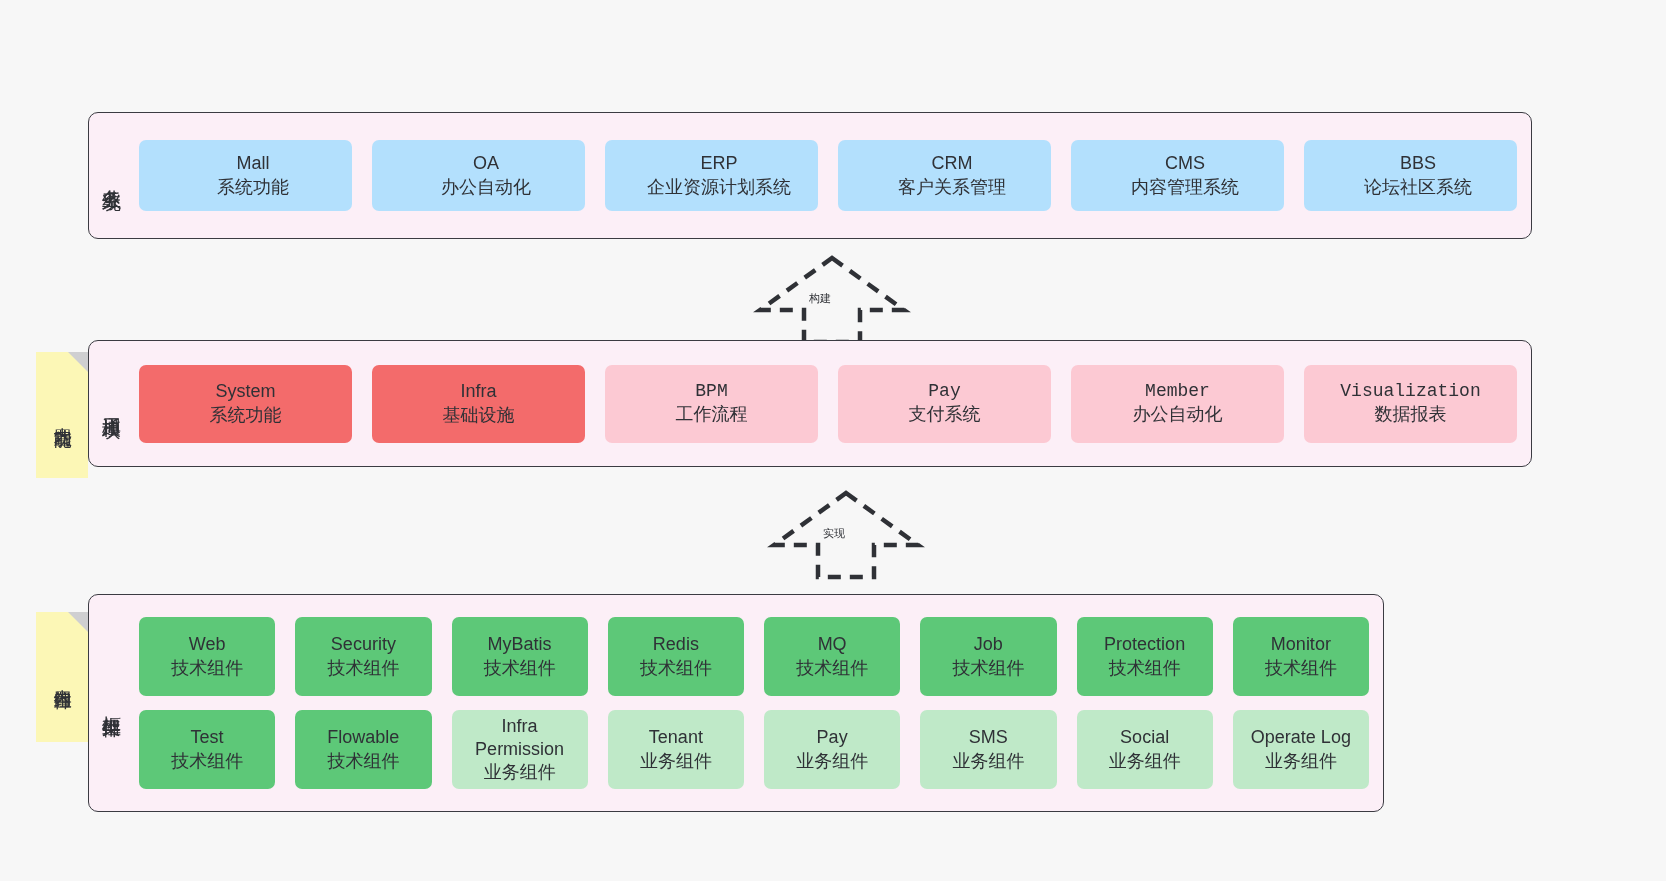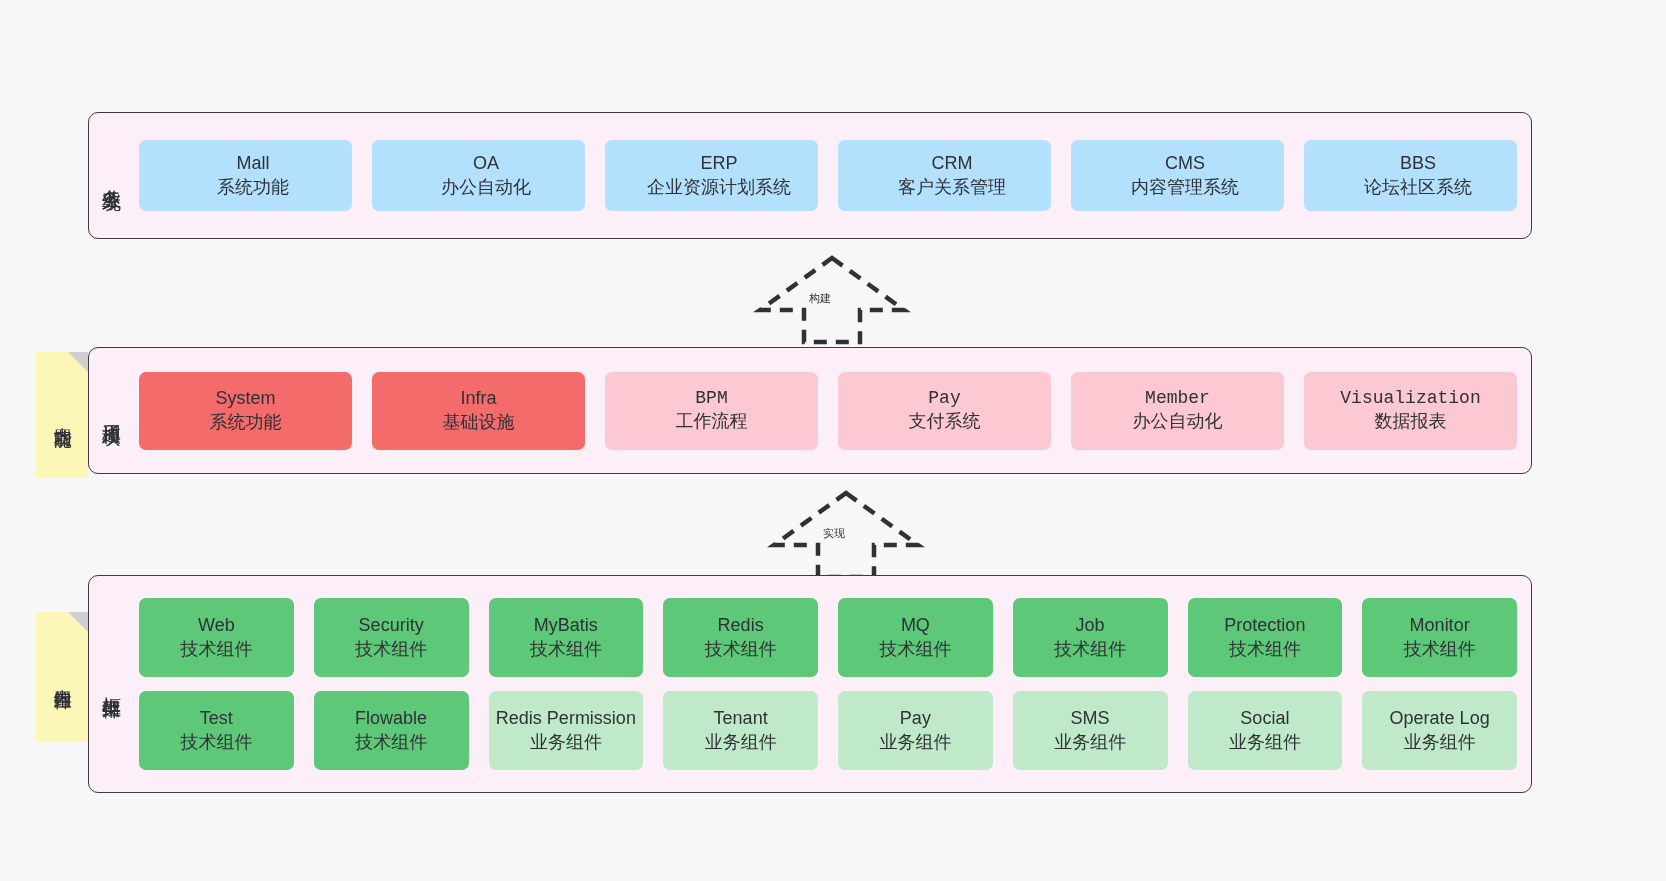--- a/index.html
+++ b/index.html
@@ -83,24 +83,24 @@
   .c-blue        { background: #b3e0fd; }
   .c-red         { background: #f36b6b; }
   .c-pink        { background: #fcc9d3; font-family: Liberation Mono, monospace; }
   .c-green       { background: #5dc878; }
   .c-lightgreen  { background: #bfe9c8; }
 
   
   #layer-business { left: 88px;  top: 112px; width: 1444px; height: 127px; }
   #layer-business .card { height: 71px; padding-left: 21px; }
 
-  #layer-modules  { left: 88px;  top: 347px; width: 1444px; height: 127px; }
+  #layer-modules  { left: 88px;  top: 340px; width: 1444px; height: 127px; }
   #layer-modules .card { height: 78px; }
 
-  #layer-framework{ left: 88px;  top: 575px; width: 1444px; height: 218px; }
+  #layer-framework{ left: 88px;  top: 594px; width: 1296px; height: 218px; }
   #layer-framework .card { height: 79px; }
 
   
   .note {
     position: absolute;
     width: 52px;
     background: #fcf7b6;
     box-sizing: border-box;
     display: flex;
     align-items: center;
@@ -268,21 +268,21 @@
         <div class="card-row">
           <div class="card c-green">
             <span class="en">Test</span>
             <span class="cn">技术组件</span>
           </div>
           <div class="card c-green">
             <span class="en">Flowable</span>
             <span class="cn">技术组件</span>
           </div>
           <div class="card c-lightgreen">
-            <span class="en">Redis Permission</span>
+            <span class="en">Infra Permission</span>
             <span class="cn">业务组件</span>
           </div>
           <div class="card c-lightgreen">
             <span class="en">Tenant</span>
             <span class="cn">业务组件</span>
           </div>
           <div class="card c-lightgreen">
             <span class="en">Pay</span>
             <span class="cn">业务组件</span>
           </div>

